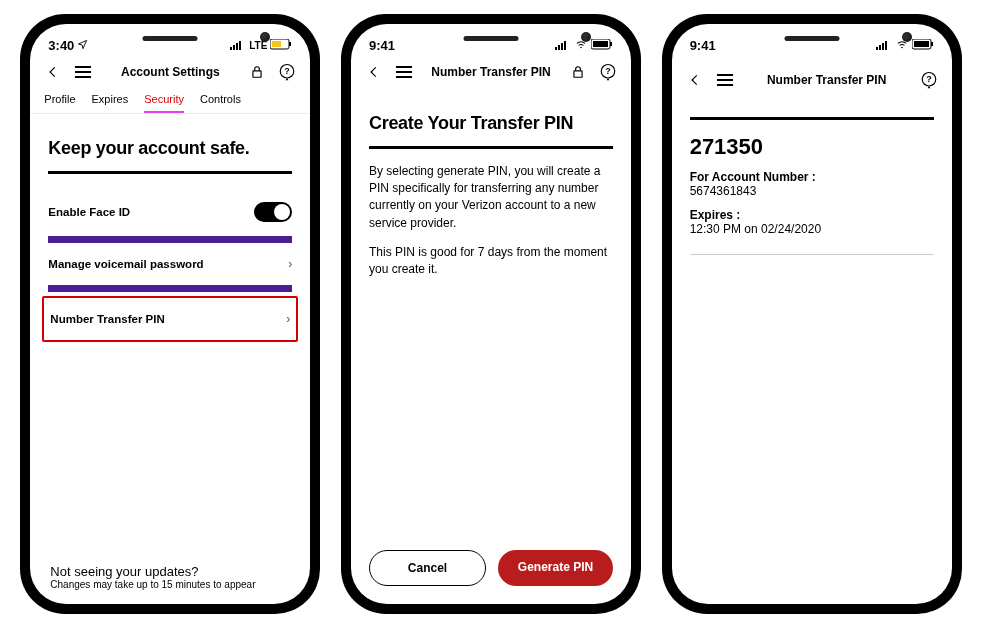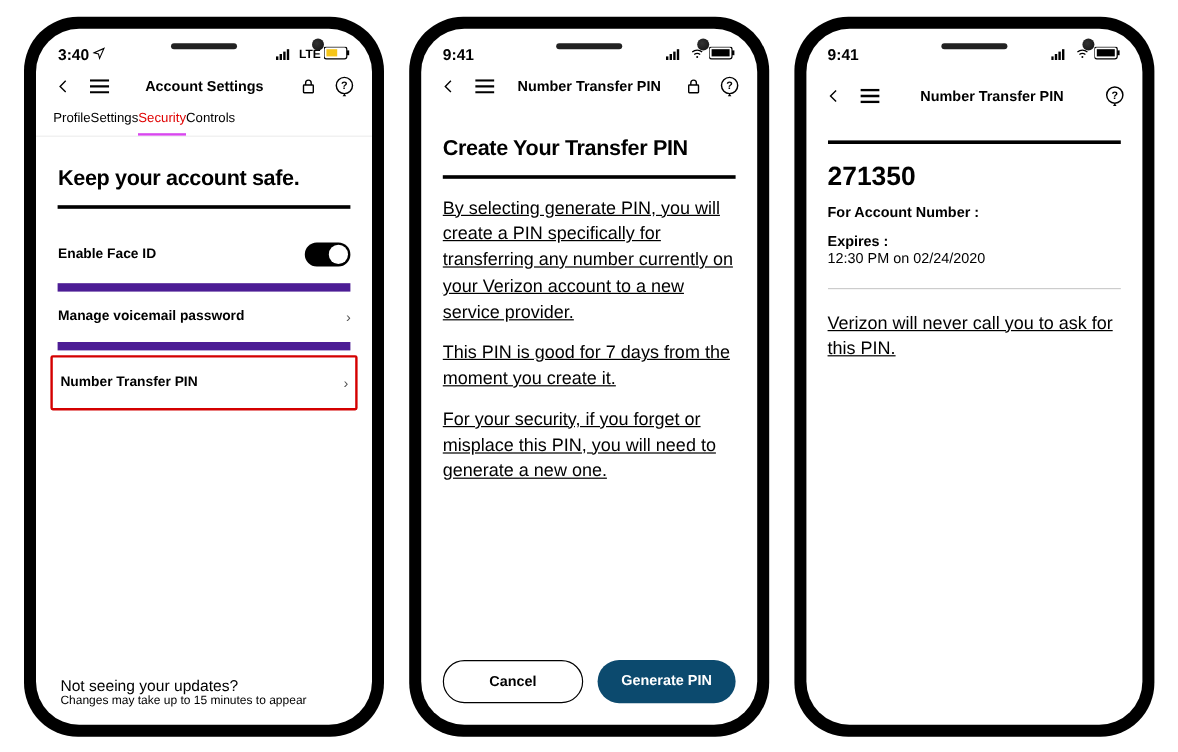--- a/index.html
+++ b/index.html
@@ -74,20 +74,21 @@
   }
   .icon-btn {
     width: 22px;
     height: 22px;
     display: flex;
     align-items: center;
     justify-content: center;
   }
   .tabs {
     display: flex;
+    gap: 16px;
     padding: 0 14px;
     font-size: 11px;
     border-bottom: 1px solid #eee;
   }
   .tab { padding: 4px 0 6px 0; color:#000;}
   .tab.active { color: #e00000; border-bottom: 2px solid #d946ef; }
   .content { padding: 14px 18px; flex:1; overflow:auto; font-size:12px; }
   .h1 { font-size: 18px; font-weight: 800; margin: 10px 0 12px 0; letter-spacing: -0.3px;}
   .thick-rule { height: 3px; background:#000; margin: 6px 0 14px 0;}
   .row {
@@ -103,30 +104,30 @@
   }
   .toggle {
     width: 38px; height: 20px; border-radius: 12px; background:#000;
     position:relative;
   }
   .toggle::after {
     content:""; position:absolute; right:2px; top:2px;
     width:16px; height:16px; border-radius:50%; background:#fff;
   }
   .chev { font-size: 12px; color:#555; font-weight:400;}
-  .para { font-size:15px; line-height:1.45; margin-bottom: 12px; text-decoration: underline;}
+  .para { font-size:12px; line-height:1.45; margin-bottom: 12px;}
   .button-row {
     display:flex; gap:12px; padding: 12px 18px 18px 18px;
   }
   .btn {
     flex:1; padding: 10px 0; border-radius: 22px; text-align:center;
     font-size:12px; font-weight:700;
   }
   .btn.outline { border:1.5px solid #000; background:#fff; }
-  .btn.solid { background:#0c4a6e; color:#fff; }
+  .btn.solid { background:#b91c1c; color:#fff; }
   .big-pin { font-size: 22px; font-weight:800; margin: 10px 0 6px 0;}
   .label-strong { font-size:12px; font-weight:800; margin-top:10px;}
   .label-val { font-size:12px; margin-bottom:8px;}
   .thin-rule { height:1px; background:#ccc; margin: 18px 0;}
   .footer-note { position:absolute; bottom:14px; left:20px; right:20px;}
   .footer-note .t1 { font-size:13px; font-weight:400;}
   .footer-note .t2 { font-size:10px;}
   .loc-arrow { display:inline-block; transform: rotate(0deg);}
 </style>
 </head>
@@ -188,21 +189,21 @@
         <svg width="18" height="18" viewBox="0 0 24 24">
             <path d="M12 2 a10 10 0 1 0 0.001 0 M12 22 l -2 3 l 4 0 z" fill="none"></path>
             <circle cx="12" cy="11" r="9" fill="none" stroke="#000" stroke-width="1.6"></circle>
             <path d="M12 20 l-2 3 h4 z" fill="#000"></path>
             <text x="12" y="15" text-anchor="middle" font-size="12" font-weight="700">?</text>
           </svg>
       </div>
     </div>
     <div class="tabs">
       <div class="tab">Profile</div>
-      <div class="tab">Settings</div>
+      <div class="tab">Expires</div>
       <div class="tab active">Security</div>
       <div class="tab">Controls</div>
     </div>
     <div class="content" style="position:relative;">
       <div class="h1">Keep your account safe.</div>
       <div class="thick-rule"></div>
       <div class="row">
         <span>Enable Face ID</span>
         <div class="toggle"></div>
       </div>
@@ -281,21 +282,20 @@
             <path d="M12 20 l-2 3 h4 z" fill="#000"></path>
             <text x="12" y="15" text-anchor="middle" font-size="12" font-weight="700">?</text>
           </svg>
       </div>
     </div>
     <div class="content">
       <div class="h1">Create Your Transfer PIN</div>
       <div class="thick-rule"></div>
       <div class="para">By selecting generate PIN, you will create a PIN specifically for transferring any number currently on your Verizon account to a new service provider.</div>
       <div class="para">This PIN is good for 7 days from the moment you create it.</div>
-      <div class="para">For your security, if you forget or misplace this PIN, you will need to generate a new one.</div>
     </div>
     <div class="button-row">
       <div class="btn outline">Cancel</div>
       <div class="btn solid">Generate PIN</div>
     </div>
   </div>
 </div>
 
 <div class="phone">
   <div class="speaker"></div>
@@ -349,19 +349,19 @@
             <circle cx="12" cy="11" r="9" fill="none" stroke="#000" stroke-width="1.6"></circle>
             <path d="M12 20 l-2 3 h4 z" fill="#000"></path>
             <text x="12" y="15" text-anchor="middle" font-size="12" font-weight="700">?</text>
           </svg>
       </div>
     </div>
     <div class="content">
       <div class="thick-rule"></div>
       <div class="big-pin">271350</div>
       <div class="label-strong">For Account Number :</div>
+      <div class="label-val">5674361843</div>
       <div class="label-strong">Expires :</div>
       <div class="label-val">12:30 PM on 02/24/2020</div>
       <div class="thin-rule"></div>
-      <div class="para">Verizon will never call you to ask for this PIN.</div>
     </div>
   </div>
 </div>
 
 </body></html>

